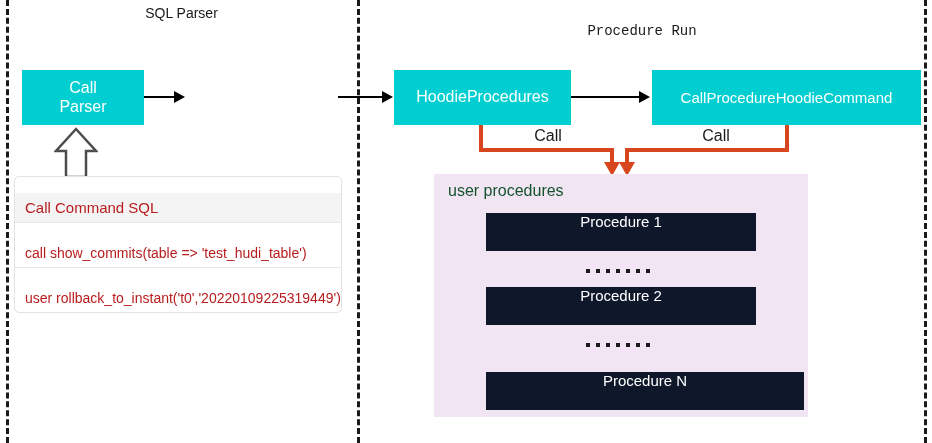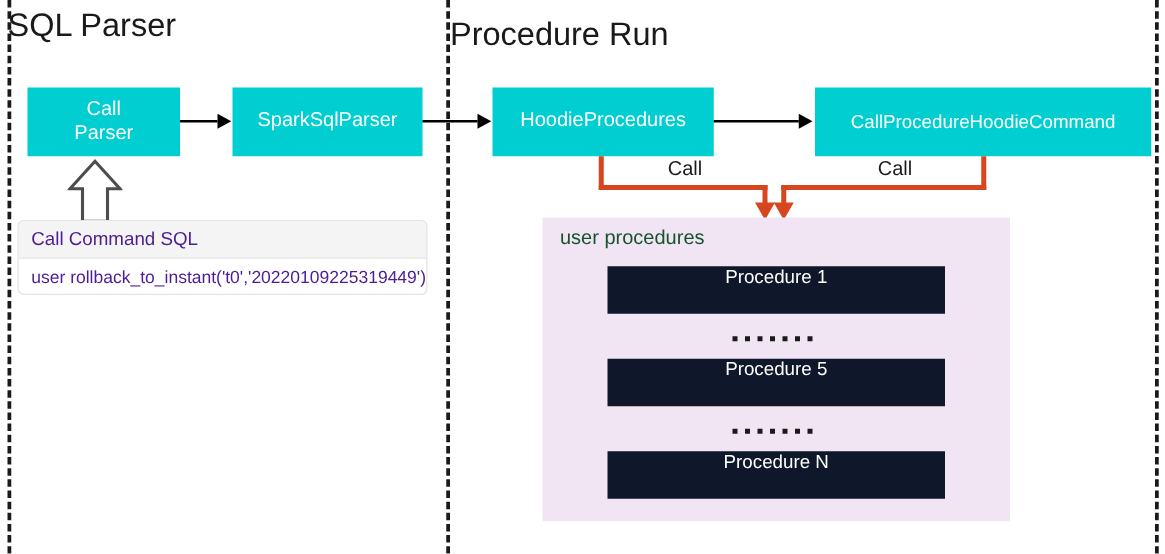--- a/index.html
+++ b/index.html
@@ -21,22 +21,22 @@
     position: absolute;
     top: 0;
     width: 0;
     height: 443px;
     border-left: 3px dashed #1a1a1a;
   }
 
   
   .section-title {
     position: absolute;
-    text-align: left;
-    font-size: 26px;
+    text-align: center;
+    font-size: 14px;
     color: #1a1a1a;
     white-space: nowrap;
   }
 
   
   .tealbox {
     position: absolute;
     background: #00CED1;
     color: #ffffff;
     display: flex;
@@ -75,23 +75,24 @@
     box-sizing: border-box;
     background: #ffffff;
     border: 1px solid #e3e3e3;
     border-radius: 5px;
     overflow: hidden;
   }
   .sqlrow {
     box-sizing: border-box;
     padding: 6px 10px;
     font-size: 14px;
-    color: #4c1d95;
+    color: #b91c1c;
     white-space: nowrap;
     border-bottom: 1px solid #e8e8e8;
+    margin-top: 16px;
   }
   .sqlrow:last-child { border-bottom: none; }
   .sqlrow.header {
     background: #f4f4f4;
     font-size: 15px;
   }
 
   
   .obar {
     position: absolute;
@@ -153,45 +154,43 @@
 </head>
 <body>
 
 <div id="canvas">
 
   <div class="vdash" style="left:6px;"></div>
   <div class="vdash" style="left:357px;"></div>
   <div class="vdash" style="left:924px;"></div>
 
   <div class="section-title" style="left:6px; top:5px; width:351px;">SQL Parser</div>
-  <div class="section-title" style="left:360px; top:12px; width:564px;">Procedure Run</div>
+  <div class="section-title" style="left:360px; top:23px; width:564px;font-family:Liberation Mono, monospace;">Procedure Run</div>
 
   <div class="tealbox" style="left:22px; top:70px; width:122px; height:55px; flex-direction:column;">
     <span>Call</span>
     <span>Parser</span>
   </div>
 
   <div class="arrow-line" style="left:144px; top:96px; width:30px;"></div>
   <div class="arrow-head" style="left:174px; top:91px;"></div>
 
-  <div class="tealbox" style="left:186px; top:70px; width:152px; height:55px;">
-    <span>SparkSqlParser</span>
-  </div>
 
   <div class="arrow-line" style="left:338px; top:96px; width:44px;"></div>
   <div class="arrow-head" style="left:382px; top:91px;"></div>
 
   <div class="hollow-arrow" style="left:54px; top:127px; width:44px; height:52px;">
     <svg width="44" height="52" viewBox="0 0 44 52">
       <polygon points="22,2 42,24 32,24 32,50 12,50 12,24 2,24" fill="#ffffff" stroke="#4d4d4d" stroke-width="2.5" stroke-linejoin="miter"></polygon>
     </svg>
   </div>
 
   <div class="sqltable" style="left:14px; top:176px; width:328px;">
     <div class="sqlrow header">Call Command SQL</div>
+    <div class="sqlrow">call show_commits(table =&gt; 'test_hudi_table')</div>
     <div class="sqlrow">user rollback_to_instant('t0','20220109225319449')</div>
   </div>
 
   <div class="tealbox" style="left:394px; top:70px; width:177px; height:55px;text-align:right;">
     <span>HoodieProcedures</span>
   </div>
 
   <div class="arrow-line" style="left:571px; top:96px; width:68px;"></div>
   <div class="arrow-head" style="left:639px; top:91px;"></div>
 
@@ -222,31 +221,31 @@
       <i></i>
         <i></i>
         <i></i>
         <i></i>
         <i></i>
         <i></i>
         <i></i>
     </div>
 
     <div class="proc-box" style="left:52px; top:113px; width:270px; height:38px;">
-      <span>Procedure 5</span>
+      <span>Procedure 2</span>
     </div>
 
     <div class="dots" style="left:152px; top:169px;">
       <i></i>
         <i></i>
         <i></i>
         <i></i>
         <i></i>
         <i></i>
         <i></i>
     </div>
 
-    <div class="proc-box" style="left:52px; top:187px; width:270px; height:38px;">
+    <div class="proc-box" style="left:52px; top:198px; width:318px; height:38px;">
       <span>Procedure N</span>
     </div>
   </div>
 
 </div>
 
 </body></html>

